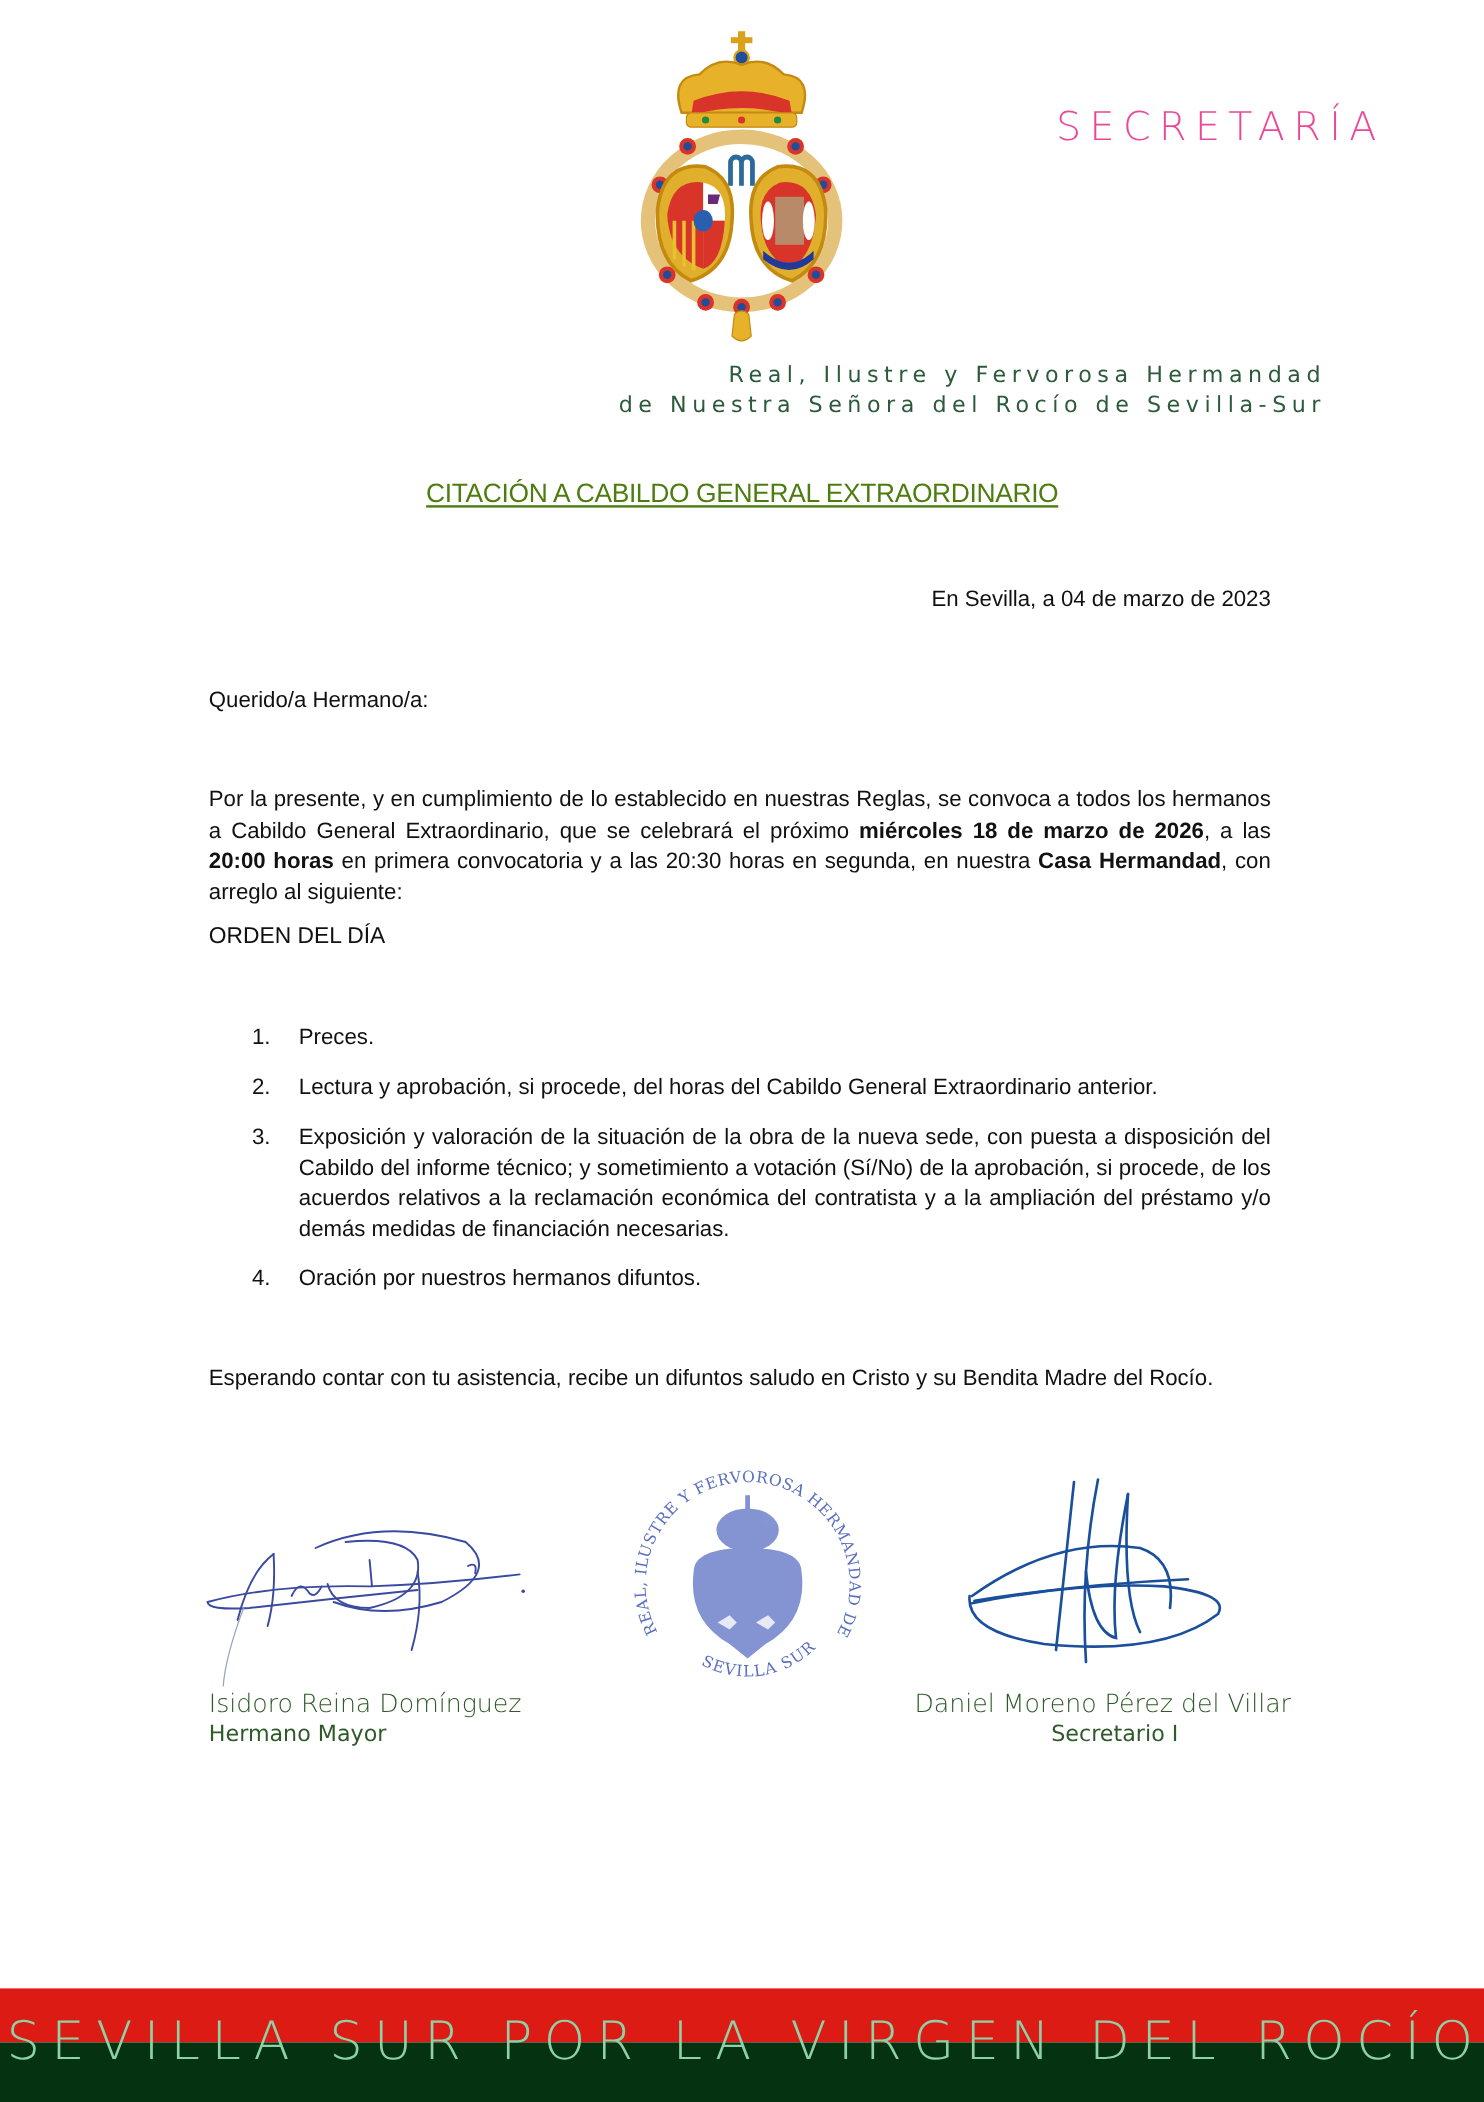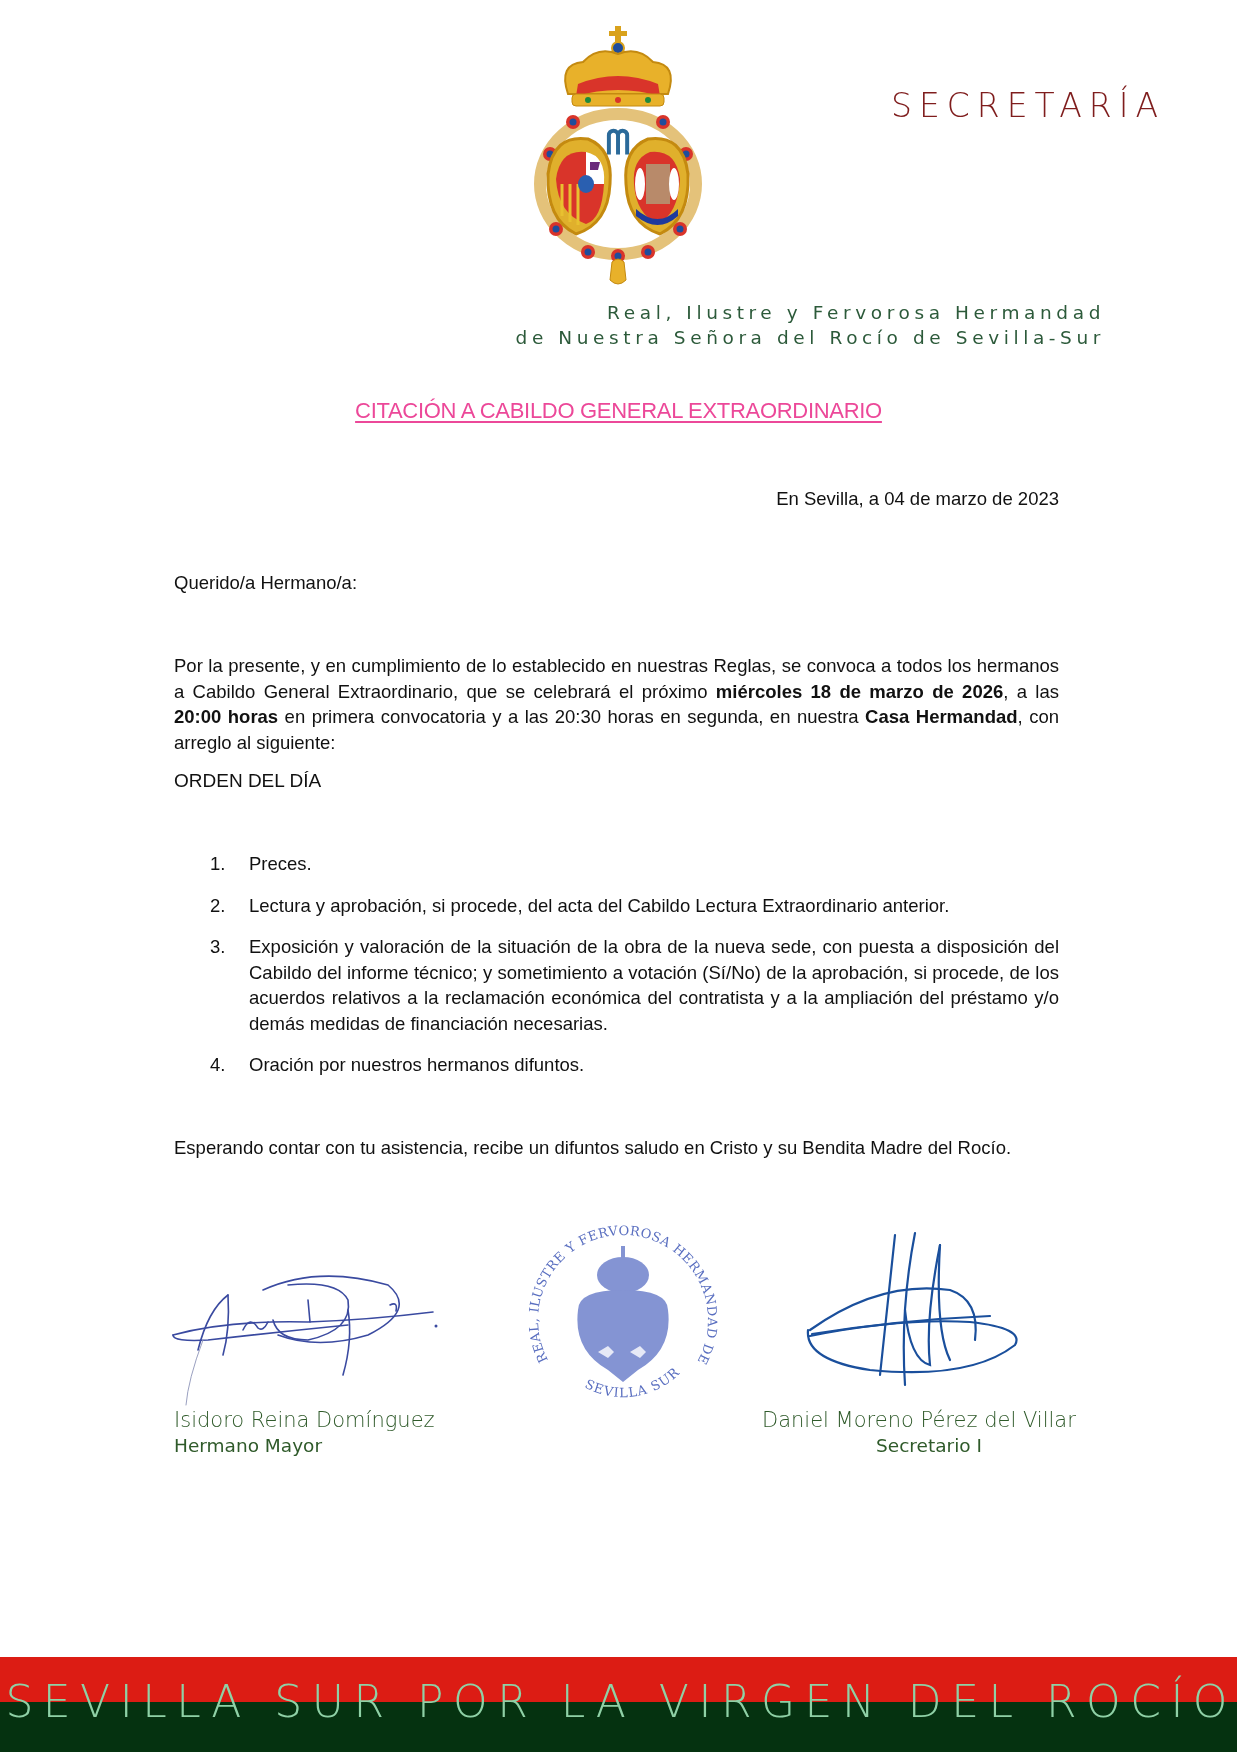--- a/index.html
+++ b/index.html
@@ -3,31 +3,31 @@
 <meta charset="utf-8">
 <style>
   html, body { margin: 0; padding: 0; background: #ffffff; }
   body { width: 1237px; height: 1752px; position: relative; overflow: hidden;
          font-family: "Liberation Sans", "DejaVu Sans", sans-serif; color: #111; }
   .abs { position: absolute; }
 
   
   #crest { left: 528px; top: 24px; width: 180px; height: 264px; }
 
-  #dept-label { right: 72px; top: 86px; font-size: 33px; letter-spacing: 7px;
-                color: #7f1d1d; font-family: "DejaVu Sans", sans-serif; font-weight: 300; }
+  #dept-label { right: 83px; top: 86px; font-size: 33px; letter-spacing: 7px;
+                color: #ec4899; font-family: "DejaVu Sans", sans-serif; font-weight: 300; }
 
   .org { left: 0; width: 1105px; text-align: right; color: #2c5a3a;
          font-family: "DejaVu Sans", sans-serif; font-size: 18.5px; letter-spacing: 4.6px; }
   #org-line1 { top: 302px; }
   #org-line2 { top: 327px; }
 
   #doc-title { left: 0; width: 1237px; text-align: center; top: 398px;
                font-size: 22px; text-decoration: underline; text-underline-offset: 3px;
-               letter-spacing: -0.3px; color: #ec4899; }
+               letter-spacing: -0.3px; color: #4d7c0f; }
 
   .body-text { font-size: 18.5px; line-height: 25.5px; color: #111; }
   #date-line { right: 178px; top: 486px; }
   #salutation { left: 174px; top: 570px; text-align: center; }
 
   #intro { left: 174px; top: 653px; width: 885px; text-align: justify; text-align-last: left; }
   #intro b { font-weight: bold; }
 
   #agenda-heading { left: 174px; top: 770px; font-size: 19px; }
 
@@ -135,21 +135,21 @@
 
 <div id="agenda-heading" class="abs">ORDEN DEL DÍA</div>
 
 <ol class="abs agenda-list body-text">
   <li class="agenda-item">
     <span class="num">1.</span>
     <span>Preces.</span>
   </li>
   <li class="agenda-item">
     <span class="num">2.</span>
-    <span>Lectura y aprobación, si procede, del acta del Cabildo Lectura Extraordinario anterior.</span>
+    <span>Lectura y aprobación, si procede, del horas del Cabildo General Extraordinario anterior.</span>
   </li>
   <li class="agenda-item">
     <span class="num">3.</span>
     <span>Exposición y valoración de la situación de la obra de la nueva sede, con puesta a disposición del Cabildo del informe técnico; y sometimiento a votación (Sí/No) de la aprobación, si procede, de los acuerdos relativos a la reclamación económica del contratista y a la ampliación del préstamo y/o demás medidas de financiación necesarias.</span>
   </li>
   <li class="agenda-item">
     <span class="num">4.</span>
     <span>Oración por nuestros hermanos difuntos.</span>
   </li>
 </ol>

